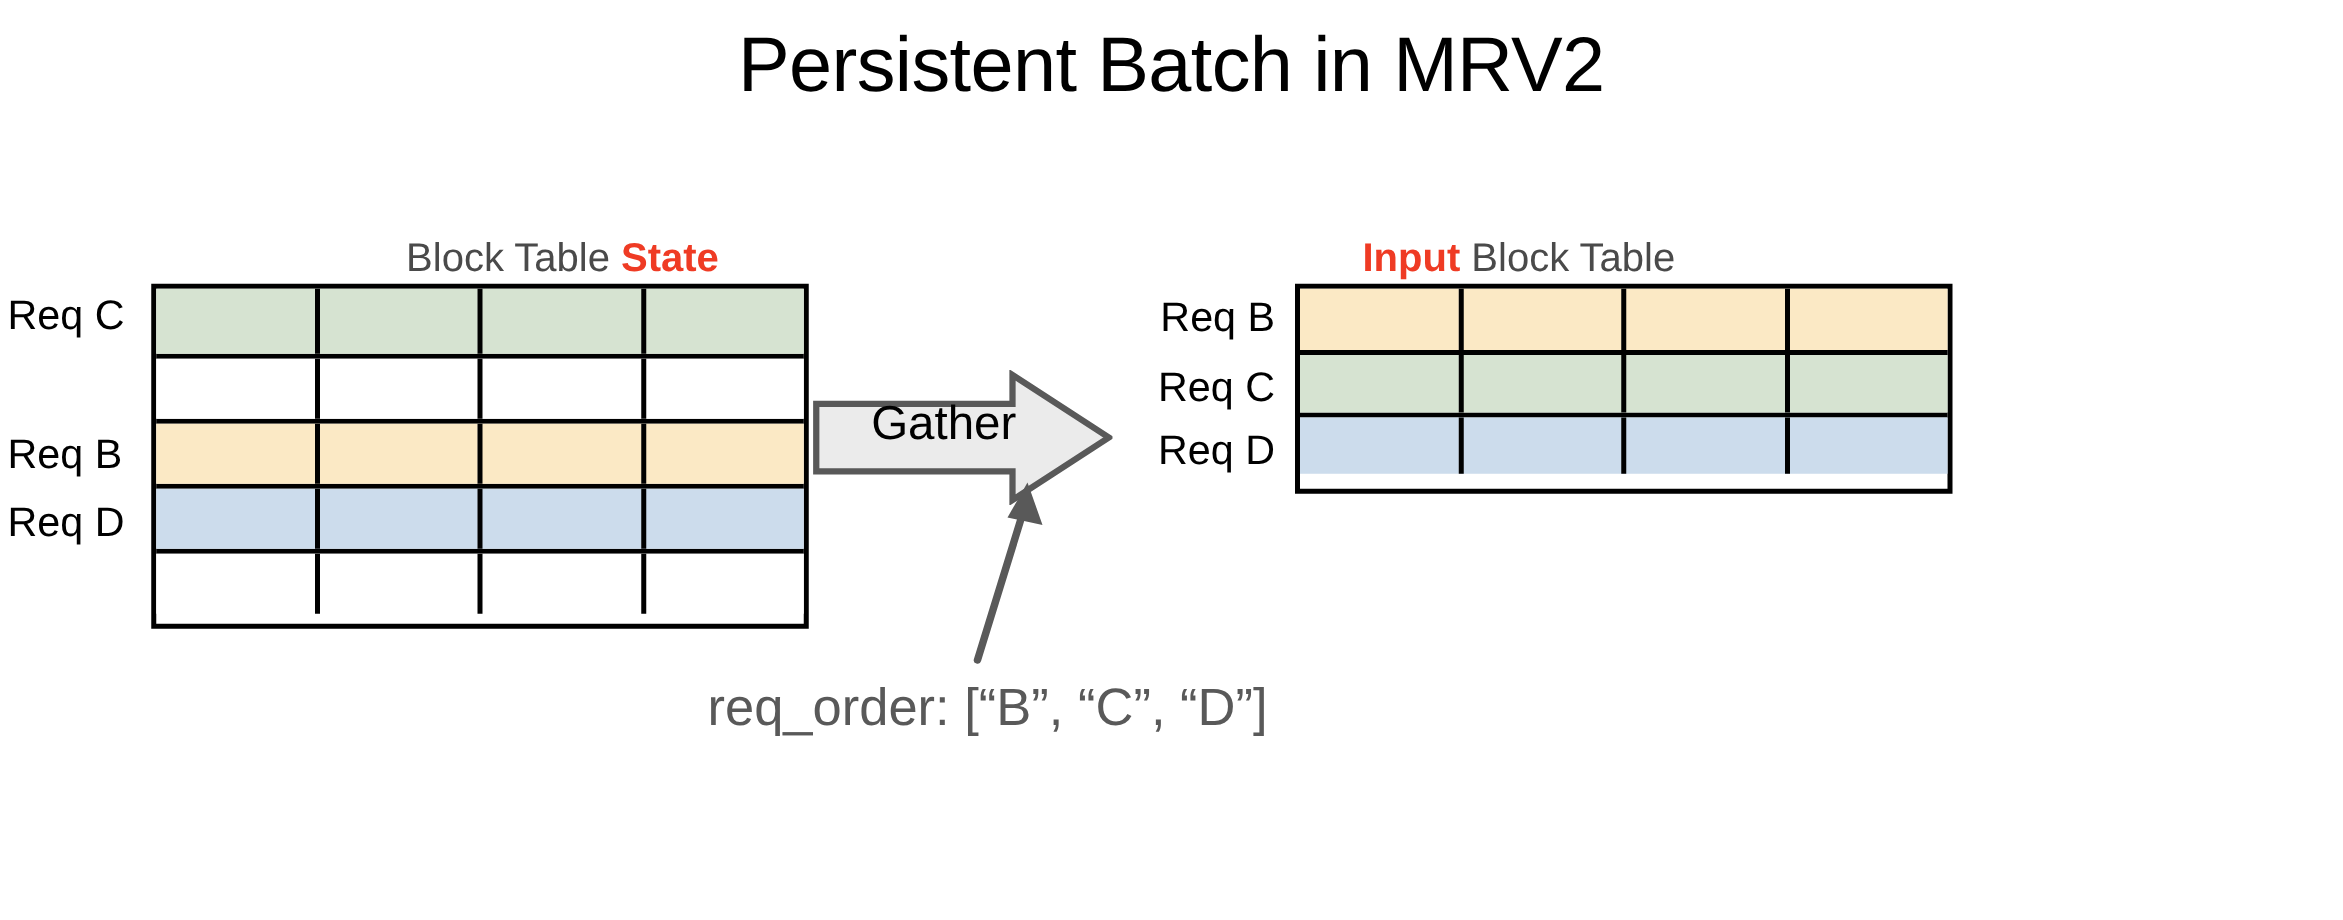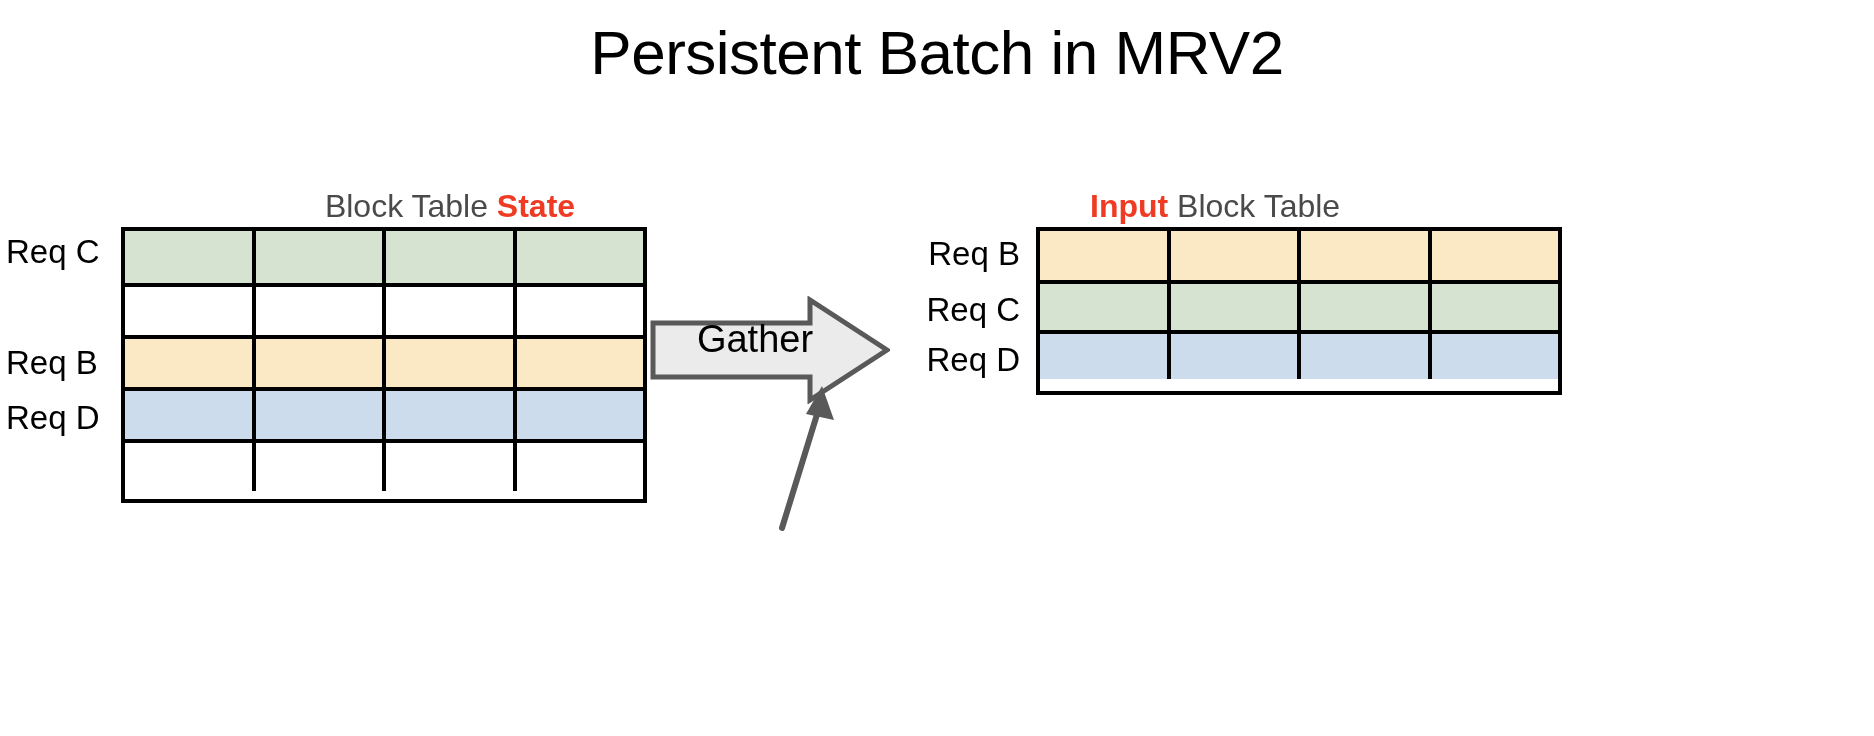--- a/index.html
+++ b/index.html
@@ -245,14 +245,15 @@
       </div>
     </div>
 
   <div id="req-order-arrow">
     <svg width="90" height="150" viewBox="0 0 90 150" xmlns="http://www.w3.org/2000/svg">
       <line x1="22" y1="146" x2="59" y2="26" stroke="#595959" stroke-width="6" stroke-linecap="round"></line>
       <polygon points="62,4 74,38 46,32" fill="#595959"></polygon>
     </svg>
   </div>
 
+  <div class="caption">req_order: [“B”, “C”, “D”]</div>
 
 </div>
 
 </body></html>

